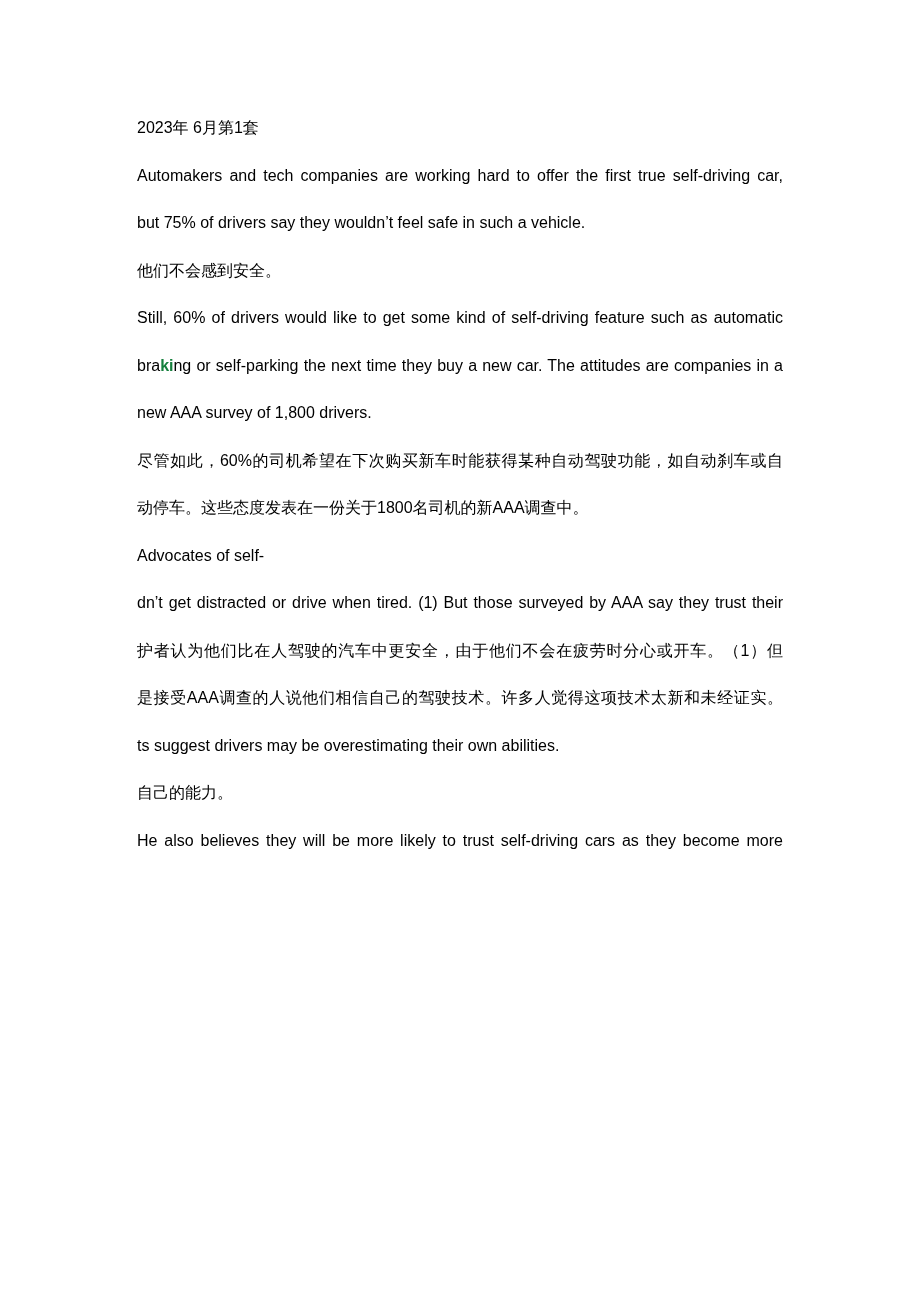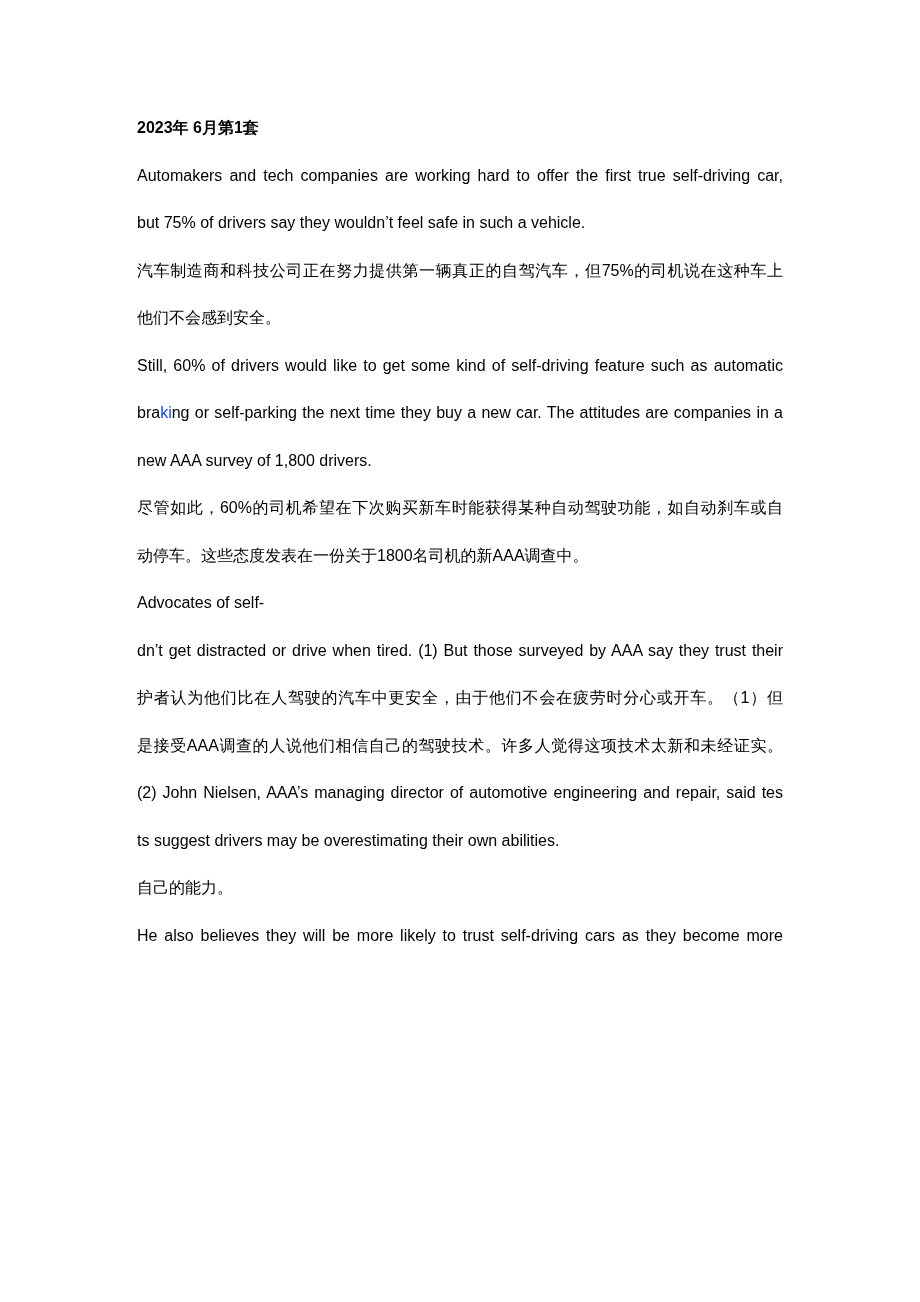--- a/index.html
+++ b/index.html
@@ -26,41 +26,39 @@
     font-size: 16px;
     color: #000000;
     white-space: normal;
     text-align: left;
   }
   .line.jst {
     text-align: justify;
     text-align-last: justify;
   }
   .line.bold {
-    font-weight: 700;
+    font-weight: 400;
   }
   .line span {
     
   }
 </style>
 </head>
 <body>
 
 <div class="doc-page">
     <div class="line bold"><span>2023年 6月第1套</span></div>
     <div class="line jst"><span>Automakers and tech companies are working hard to offer the first true self-driving car,</span></div>
     <div class="line"><span>but 75% of drivers say they wouldn’t feel safe in such a vehicle.</span></div>
-    <div class="line jst"><span>汽车制造商和科技公司正在努力提供第一辆真正的自驾汽车，但75%的司机说在这种车上</span></div>
     <div class="line"><span>他们不会感到安全。</span></div>
     <div class="line jst"><span>Still, 60% of drivers would like to get some kind of self-driving feature such as automatic</span></div>
-    <div class="line jst"><span>bra</span><span style="color: #1d4ed8;">ki</span><span>ng or self-parking the next time they buy a new car. The attitudes are companies in a</span></div>
+    <div class="line jst"><span>bra</span><span style="color: #15803d; font-weight: bold;">ki</span><span>ng or self-parking the next time they buy a new car. The attitudes are companies in a</span></div>
     <div class="line"><span>new AAA survey of 1,800 drivers.</span></div>
     <div class="line jst"><span>尽管如此，60%的司机希望在下次购买新车时能获得某种自动驾驶功能，如自动刹车或自</span></div>
     <div class="line"><span>动停车。这些态度发表在一份关于1800名司机的新AAA调查中。</span></div>
     <div class="line"><span>Advocates of self-</span></div>
     <div class="line jst"><span>dn’t get distracted or drive when tired. (1) But those surveyed by AAA say they trust their</span></div>
     <div class="line jst"><span>护者认为他们比在人驾驶的汽车中更安全，由于他们不会在疲劳时分心或开车。（1）但</span></div>
     <div class="line jst"><span>是接受AAA调查的人说他们相信自己的驾驶技术。许多人觉得这项技术太新和未经证实。</span></div>
-    <div class="line jst"><span>(2) John Nielsen, AAA’s managing director of automotive engineering and repair, said tes</span></div>
     <div class="line"><span>ts suggest drivers may be overestimating their own abilities.</span></div>
     <div class="line"><span>自己的能力。</span></div>
     <div class="line jst"><span>He also believes they will be more likely to trust self-driving cars as they become more</span></div>
   </div>
 
 </body></html>

